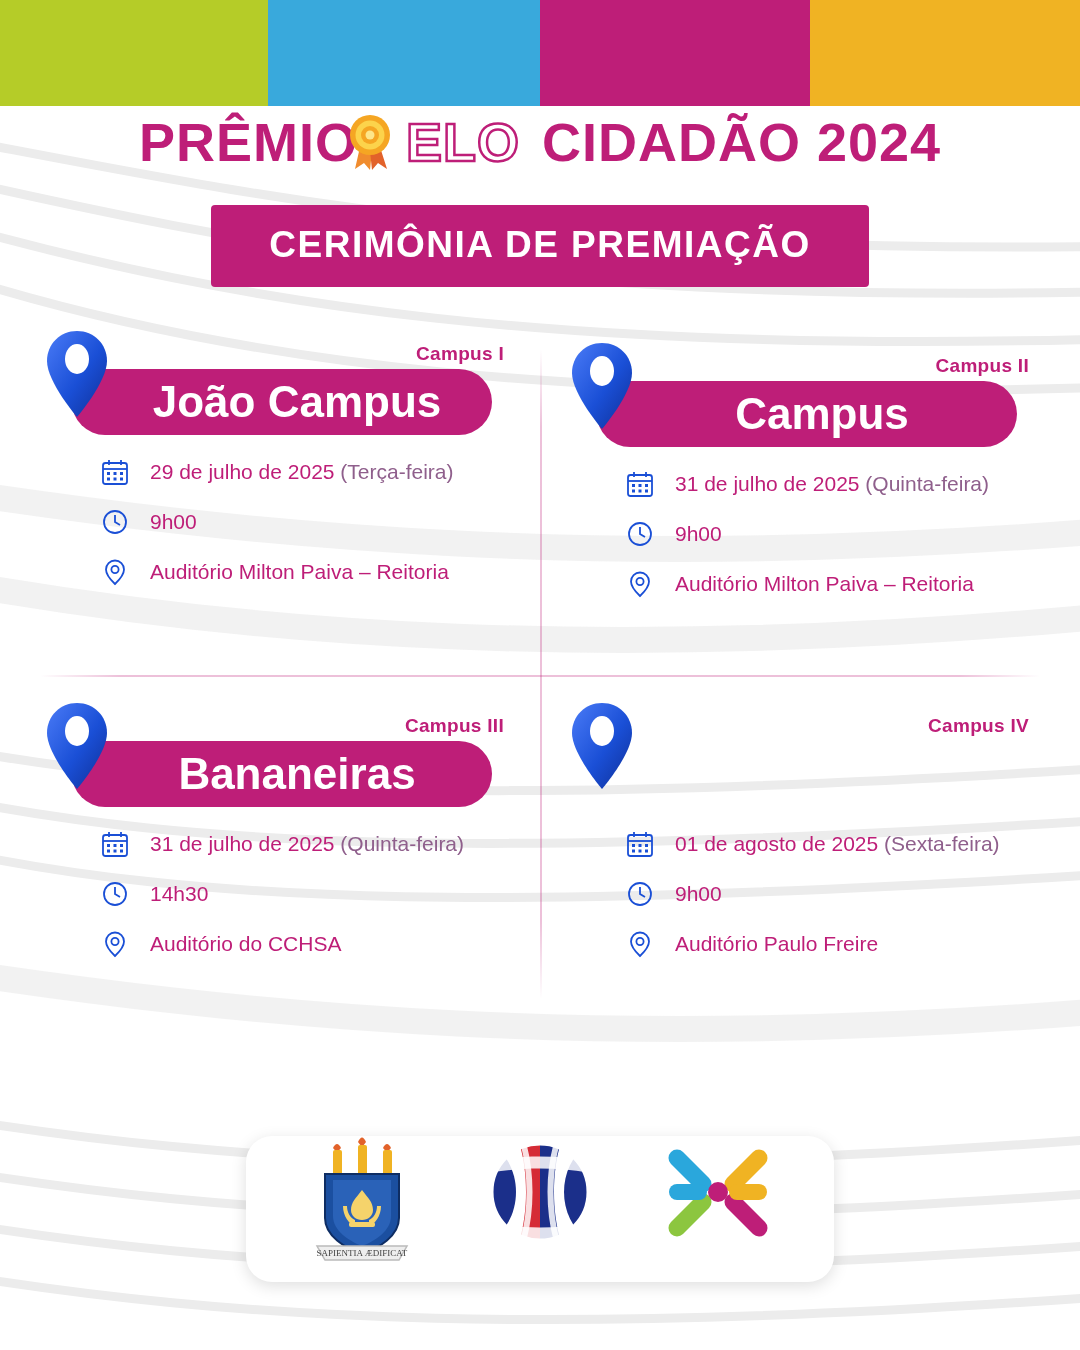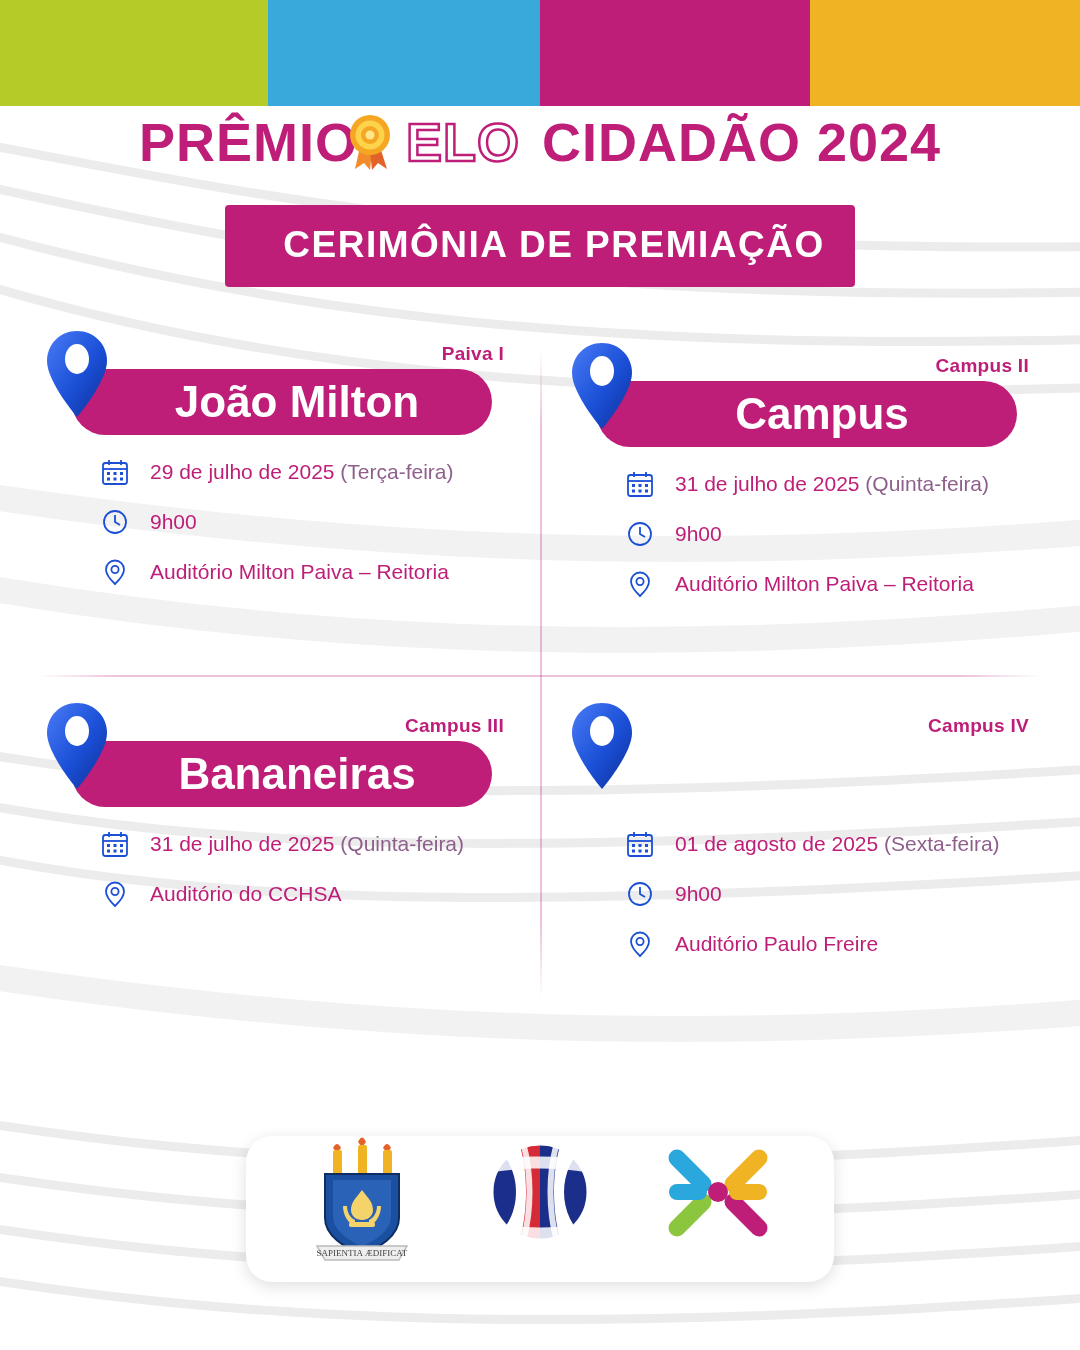--- a/index.html
+++ b/index.html
@@ -72,21 +72,21 @@
 
   
   .subtitle-wrap { text-align: center; margin-top: 32px; }
   .subtitle {
     display: inline-block;
     background: #be1e78;
     color: #ffffff;
     font-size: 37px;
     font-weight: bold;
     letter-spacing: 1.5px;
-    padding: 19px 30px 21px 58px;
+    padding: 19px 58px 21px 58px;
     border-radius: 4px;
   }
 
   
   .grid {
     margin-top: 56px;
     position: relative;
     width: 1080px;
     height: 660px;
   }
@@ -264,23 +264,23 @@
 
   <div class="subtitle-wrap">
     <div class="subtitle">CERIMÔNIA DE PREMIAÇÃO</div>
   </div>
 
   <div class="grid">
     <div class="v-divider"></div>
     <div class="h-divider"></div>
 
     <div class="campus c1">
-      <div class="campus-label">Paiva I</div>
+      <div class="campus-label">Campus I</div>
       <div class="namebar-row">
-        <div class="namebar nb-w1">João Milton</div>
+        <div class="namebar nb-w1">João Campus</div>
         <span class="pin">
           <svg width="74" height="96" viewBox="0 0 74 96">
             <defs>
               <linearGradient id="pg1" x1="0" y1="0" x2="1" y2="1">
                 <stop offset="0%" stop-color="#4a7bf7"></stop>
                 <stop offset="55%" stop-color="#1a4fd6"></stop>
                 <stop offset="100%" stop-color="#0f2f96"></stop>
               </linearGradient>
             </defs>
             <path d="M37 4 C20 4 7 17 7 34 C7 55 37 90 37 90 C37 90 67 55 67 34 C67 17 54 4 37 4 Z" fill="url(#pg1)"></path>
@@ -421,20 +421,29 @@
                   <rect x="13.5" y="15" width="3" height="3"></rect>
                   <rect x="20" y="15" width="3" height="3"></rect>
                 <rect x="7" y="20.5" width="3" height="3"></rect>
                   <rect x="13.5" y="20.5" width="3" height="3"></rect>
                   <rect x="20" y="20.5" width="3" height="3"></rect>
               </g>
             </svg>
           </span>
           <span class="txt"><span>31 de julho de 2025</span>
             <span class="muted">(Quinta-feira)</span></span>
+        </div>
+        <div class="detail">
+          <span class="ic">
+            <svg width="30" height="30" viewBox="0 0 30 30" fill="none" stroke="#1a4fd6" stroke-width="1.8">
+              <circle cx="15" cy="15" r="11"></circle>
+                <path d="M15 8 V15 L20 18"></path>
+            </svg>
+          </span>
+          <span class="txt">14h30</span>
         </div>
         <div class="detail">
           <span class="ic">
             <svg width="30" height="30" viewBox="0 0 30 30" fill="none" stroke="#1a4fd6" stroke-width="1.8">
               <path d="M15 27 C15 27 24 18.5 24 12.5 C24 7.5 20 3.5 15 3.5 C10 3.5 6 7.5 6 12.5 C6 18.5 15 27 15 27 Z"></path>
               <circle cx="15" cy="12.5" r="3.6"></circle>
             </svg>
           </span>
           <span class="txt">Auditório do CCHSA</span>
         </div>

